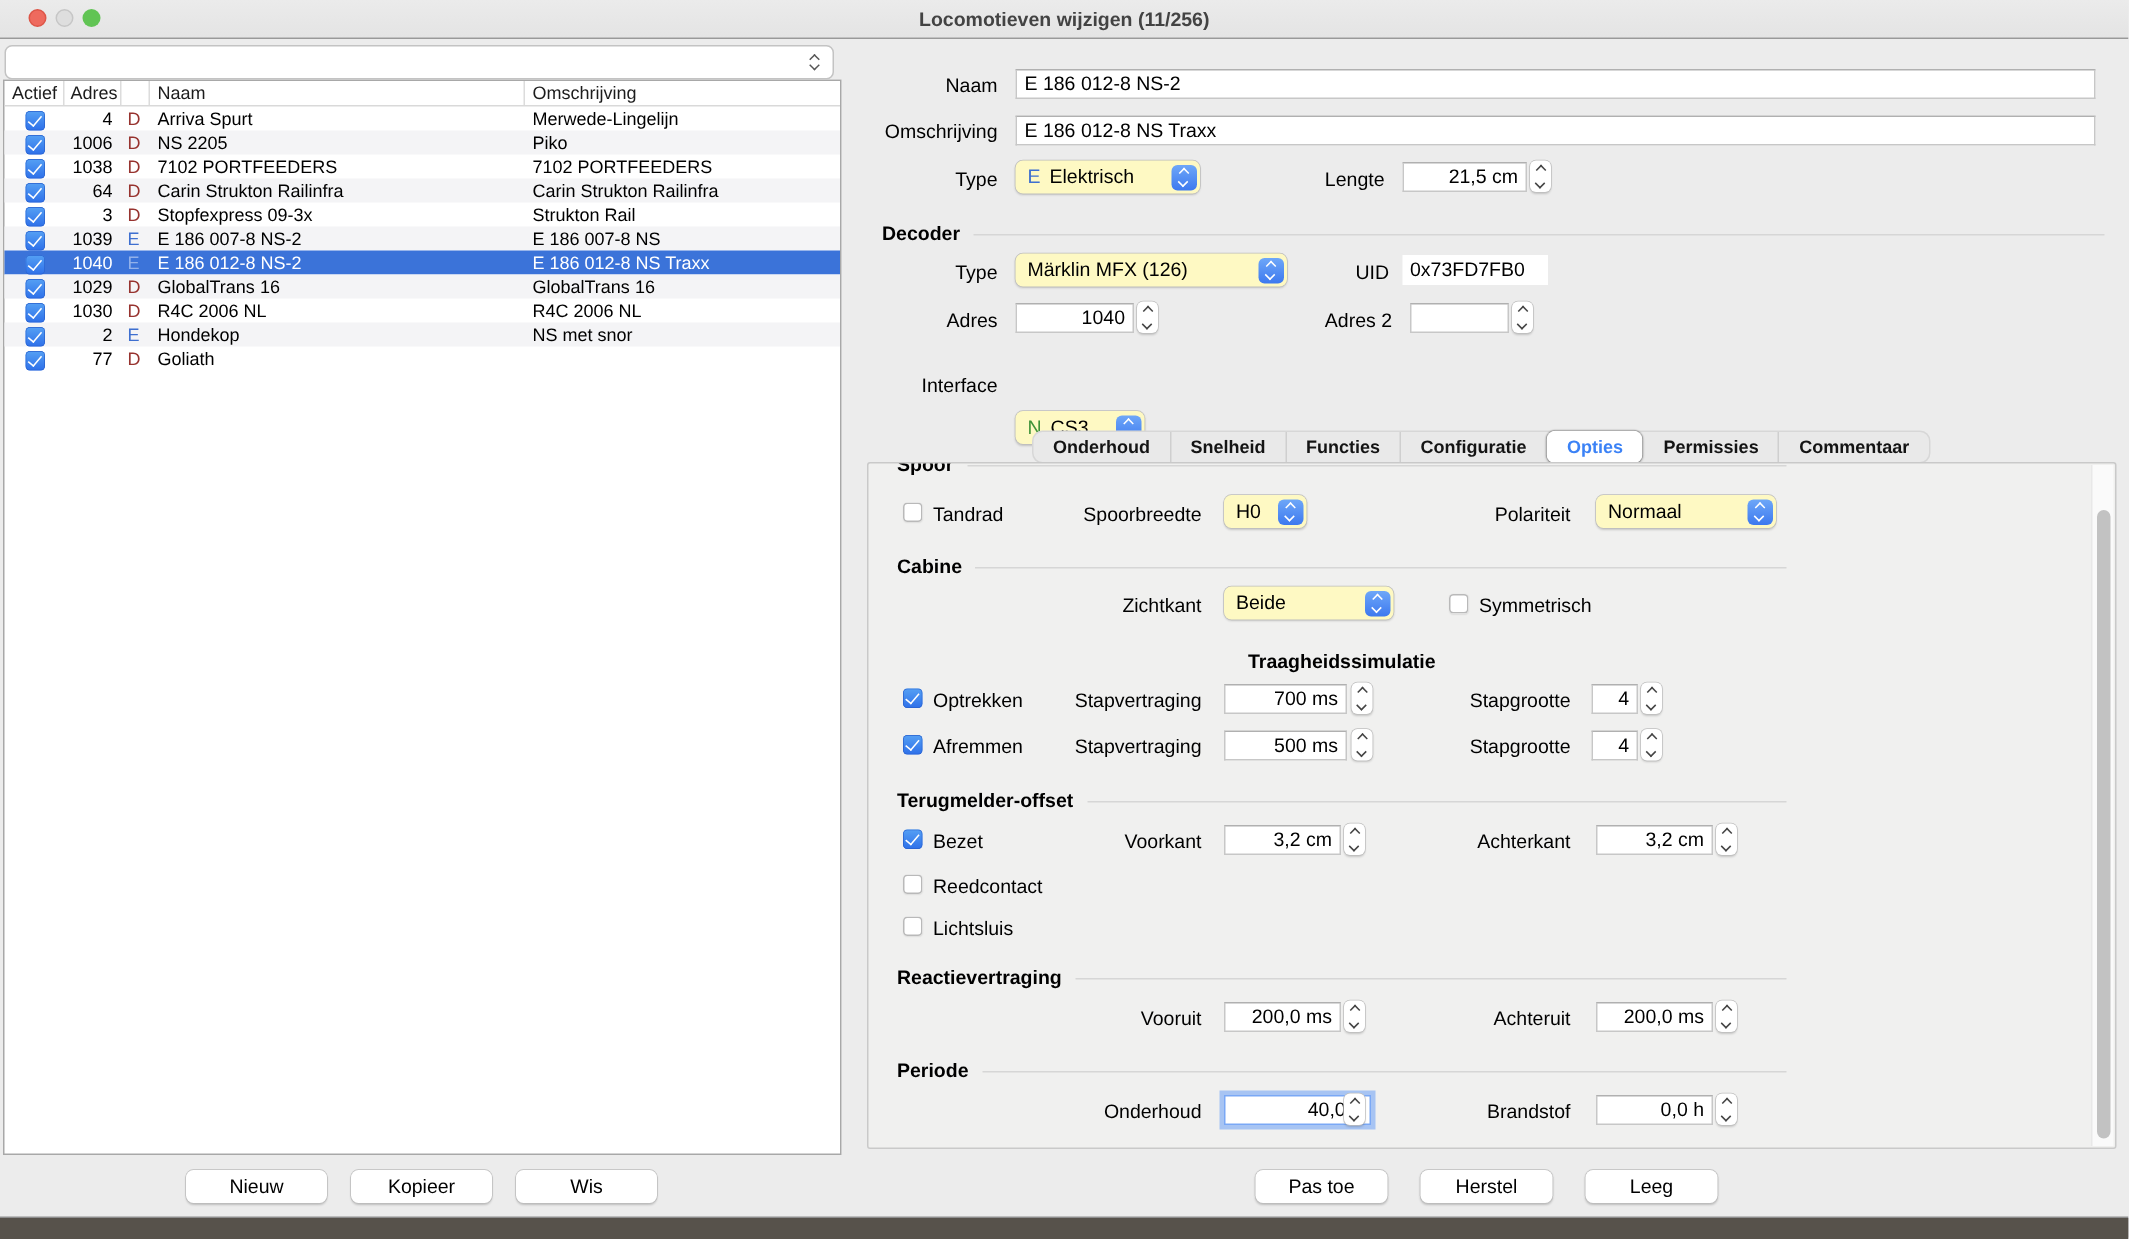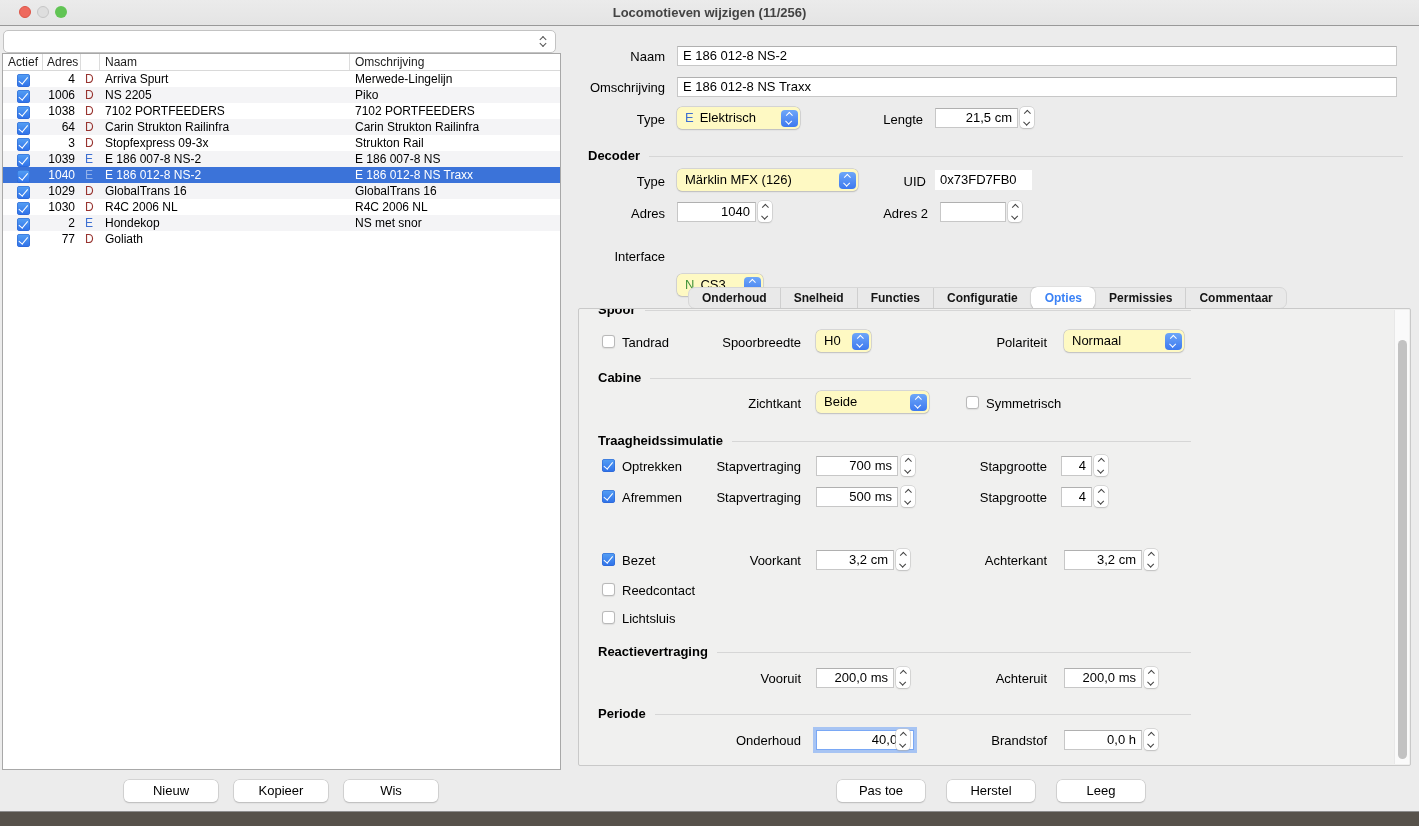--- a/index.html
+++ b/index.html
@@ -315,21 +315,21 @@
     <div class="popup" style="left:237px; top:82px; width:113px;">
       <span>Beide</span>
       <span class="cap-blue">
           <i class="chev up"></i>
           <i class="chev dn"></i>
         </span>
     </div>
     <span class="cb off" style="position:absolute; left:387px; top:87px;"></span>
     <div class="cb-label" style="left:407px; top:87px;">Symmetrisch</div>
 
-    <div class="sec" style="top:124px;">
+    <div class="sec" style="top:124px;flex-direction:column;">
       <span>Traagheidssimulatie</span>
         <span class="line"></span>
     </div>
 
     <span class="cb on" style="position:absolute; left:23px; top:150px;"></span>
     <div class="cb-label" style="left:43px; top:150px;">Optrekken</div>
     <div class="lbl" style="left:62px; top:150px; width:160px;">Stapvertraging</div>
     <div class="field num" style="left:237px; top:147px; width:82px;">700 ms</div>
     <div class="stepper" style="left:322px; top:146px;">
         <i class="chev up"></i>
@@ -350,20 +350,24 @@
         <i class="chev up"></i>
         <i class="chev dn"></i>
       </div>
     <div class="lbl" style="left:308px; top:181px; width:160px;">Stapgrootte</div>
     <div class="field num" style="left:482px; top:178px; width:31px;">4</div>
     <div class="stepper" style="left:515px; top:177px;">
         <i class="chev up"></i>
         <i class="chev dn"></i>
       </div>
 
+    <div class="sec" style="top:217px;">
+      <span>Terugmelder-offset</span>
+        <span class="line"></span>
+    </div>
     <span class="cb on" style="position:absolute; left:23px; top:244px;"></span>
     <div class="cb-label" style="left:43px; top:244px;">Bezet</div>
     <div class="lbl" style="left:62px; top:244px; width:160px;">Voorkant</div>
     <div class="field num" style="left:237px; top:241px; width:78px;">3,2 cm</div>
     <div class="stepper" style="left:317px; top:240px;">
         <i class="chev up"></i>
         <i class="chev dn"></i>
       </div>
     <div class="lbl" style="left:308px; top:244px; width:160px;">Achterkant</div>
     <div class="field num" style="left:485px; top:241px; width:78px;">3,2 cm</div>

